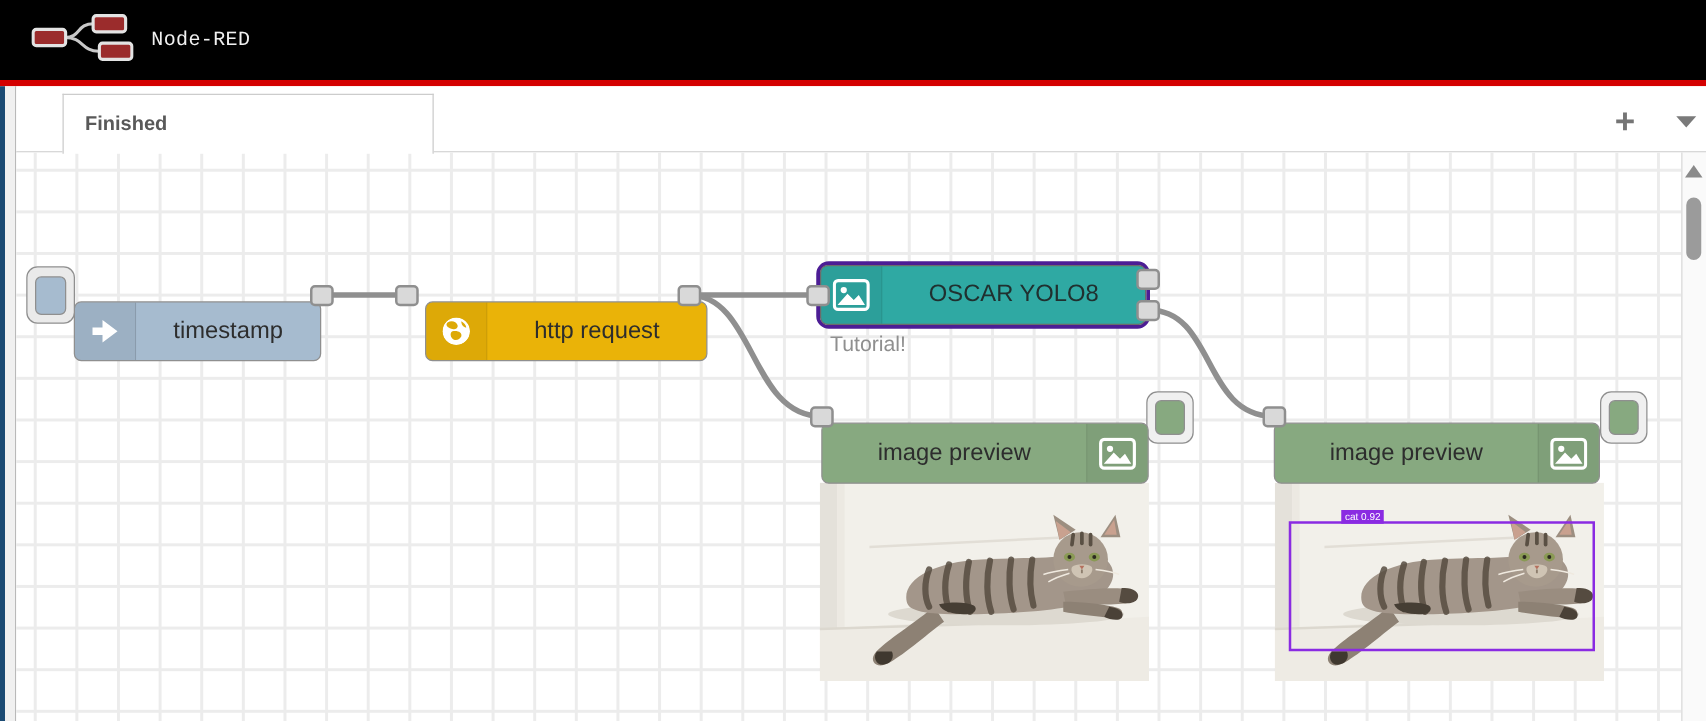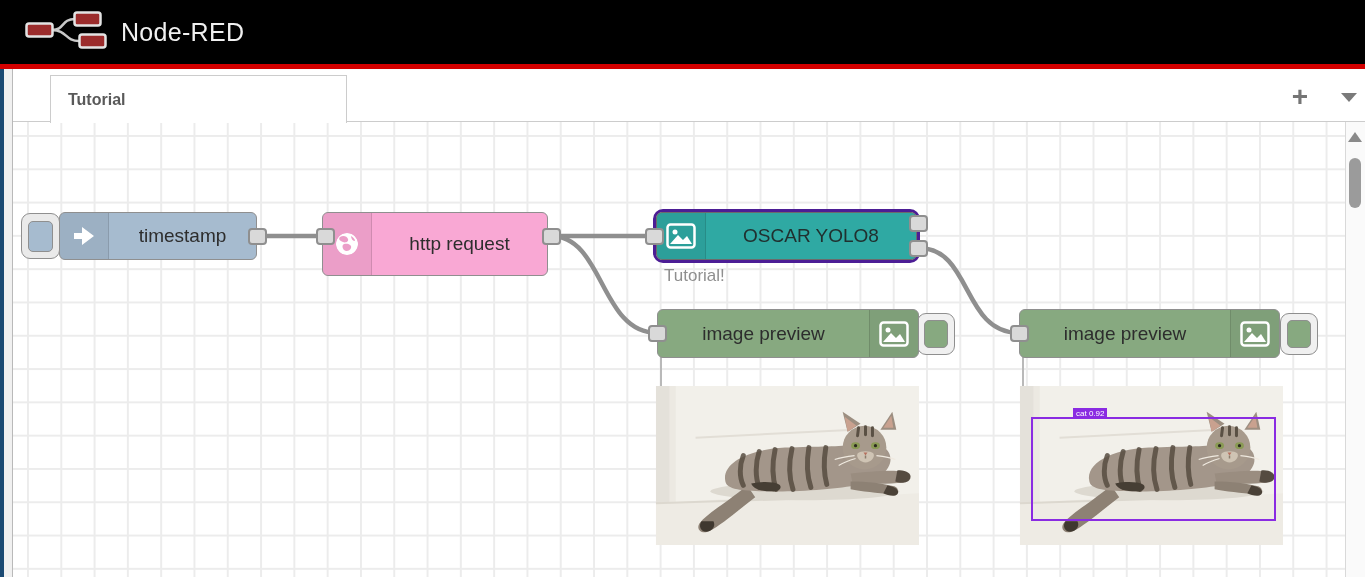--- a/index.html
+++ b/index.html
@@ -3,21 +3,21 @@
 <meta charset="utf-8">
 <style>
   * { margin:0; padding:0; box-sizing:border-box; }
   html,body { width:1365px; height:577px; overflow:hidden; }
   body { font-family:"Liberation Sans", sans-serif; background:#fff; }
   .app { position:relative; width:1365px; height:577px; overflow:hidden; background:#fff; }
 
   
   .header { position:absolute; left:0; top:0; width:1365px; height:64px; background:#000;
             display:flex; align-items:center; padding-left:25px; }
-  .header .title { margin-left:14px; color:#f0f0f0; font-size:25px; letter-spacing:.3px; }
+  .header .title { margin-left:14px; color:#f0f0f0; font-size:16px; letter-spacing:.3px;font-family:Liberation Mono, monospace; }
   .accent { position:absolute; left:0; top:64px; width:1365px; height:5px; background:#d40000; }
 
   
   .edge-navy { position:absolute; left:0; top:69px; width:4px; height:508px; background:#1b4a73; }
   .edge-gutter { position:absolute; left:4px; top:69px; width:9px; height:508px; background:#f0f0f0;
                  border-right:1px solid #b9b9b9; }
   .tabbar { position:absolute; left:13px; top:69px; right:0; height:53px; background:#fff;
             border-bottom:1px solid #ccc; }
   .tab { position:absolute; left:37px; top:6px; width:297px; height:48px; background:#fff;
          border:1px solid #ccc; border-bottom:none; display:flex; align-items:center;
@@ -34,33 +34,33 @@
             background-color:#fff;
             background-image:
               linear-gradient(to right, #ececec 2px, transparent 2px),
               linear-gradient(to bottom, #ececec 2px, transparent 2px);
             background-size:33.3px 33.3px; background-position:14px 13px; }
   .wires { position:absolute; left:0; top:0; width:1365px; height:577px; pointer-events:none; z-index:2; }
   .wires path { stroke:#8f8f8f; stroke-width:4.5; fill:none; stroke-linecap:round; }
 
   
   .node { position:absolute; border:1px solid #8f8f8f; border-radius:6px; display:flex;
-          align-items:stretch; z-index:4; font-size:19px; color:#2d2d2d; cursor:pointer; }
+          align-items:stretch; z-index:4; font-size:19px; color:#2d2d2d; cursor:pointer;margin-top:29px; }
   .icon-area { width:49px; background:rgba(0,0,0,0.055); border-right:1px solid rgba(0,0,0,0.12);
                display:flex; align-items:center; justify-content:center; border-radius:5px 0 0 5px; }
   .icon-area.right { border-right:none; border-left:1px solid rgba(0,0,0,0.12); border-radius:0 5px 5px 0; }
   .node-label { flex:1; display:flex; align-items:center; justify-content:center; white-space:nowrap; }
 
   .node-inject { left:59px; top:212px; width:198px; height:48px; background:#a6bbcf; }
   .inject-btn { position:absolute; left:21px; top:213px; width:39px; height:46px; background:#eaeaea;
                 border:1px solid #8f8f8f; border-radius:9px; display:flex; align-items:center;
                 justify-content:center; z-index:5; cursor:pointer; }
   .inject-btn-inner { width:25px; height:31px; background:#a6bbcf; border:1px solid #8f8f8f; border-radius:5px; }
 
-  .node-http { left:322px; top:212px; width:226px; height:64px; background:#f9a8d4; }
+  .node-http { left:340px; top:212px; width:226px; height:48px; background:#eab308; }
 
   .node-yolo-sel { position:absolute; left:653px; top:209px; width:267px; height:54px;
                    border:3px solid #4c1d95; border-radius:10px; z-index:4; cursor:pointer; }
   .node-yolo { width:100%; height:100%; background:#2fa9a3; border:1px solid #6b6b6b; border-radius:6px;
                display:flex; align-items:stretch; font-size:19px; color:#20302f; }
   .node-status { position:absolute; left:664px; top:266px; font-size:17px; color:#8f8f8f; z-index:4; }
 
   .node-preview-l { left:657px; top:309px; width:262px; height:49px; background:#87a980; }
   .node-preview-r { left:1019px; top:309px; width:261px; height:49px; background:#87a980; }
   .preview-btn { position:absolute; width:38px; height:42px; background:#f0f0f0; border:1px solid #8f8f8f;
@@ -104,21 +104,21 @@
     </span>
     <span class="title">Node-RED</span>
   </div>
   <div class="accent"></div>
 
   <div class="edge-navy"></div>
   <div class="edge-gutter"></div>
 
   <div class="tabbar">
     <div class="tab">
-      <span>Tutorial</span>
+      <span>Finished</span>
     </div>
     <button class="add-tab">+</button>
     <button class="tab-menu">
       <span class="caret-down"></span>
     </button>
   </div>
 
   <div class="canvas"></div>
 
   <svg width="0" height="0" style="position:absolute">

